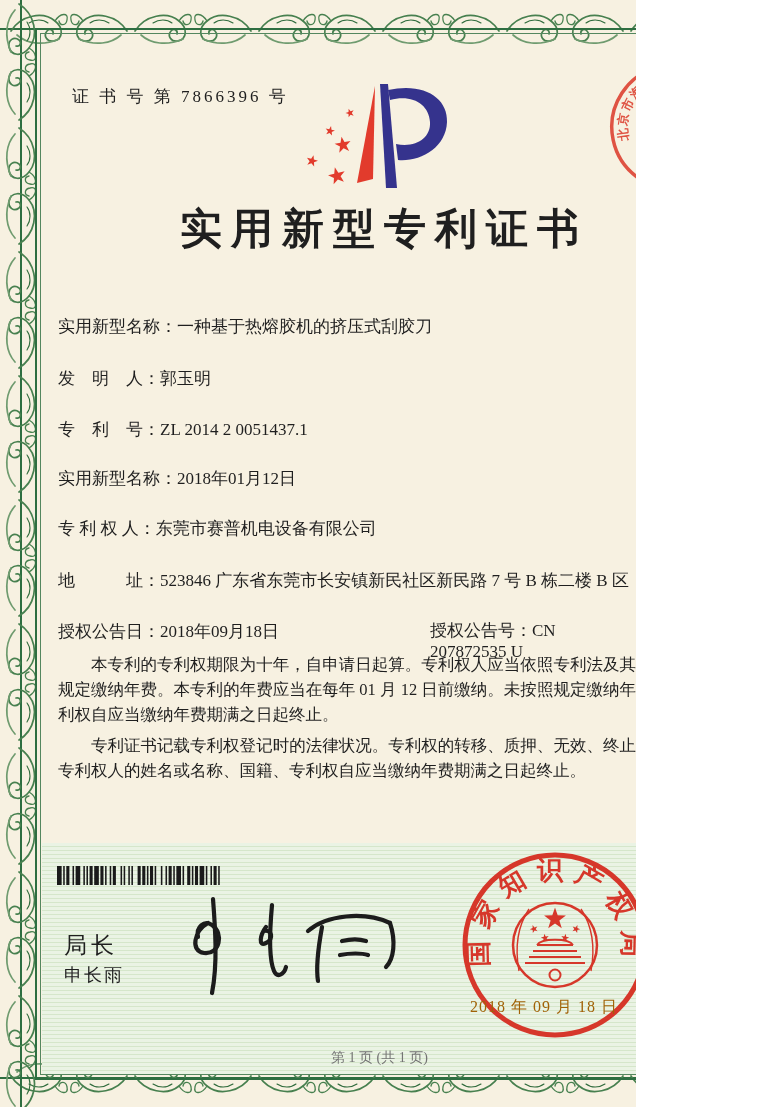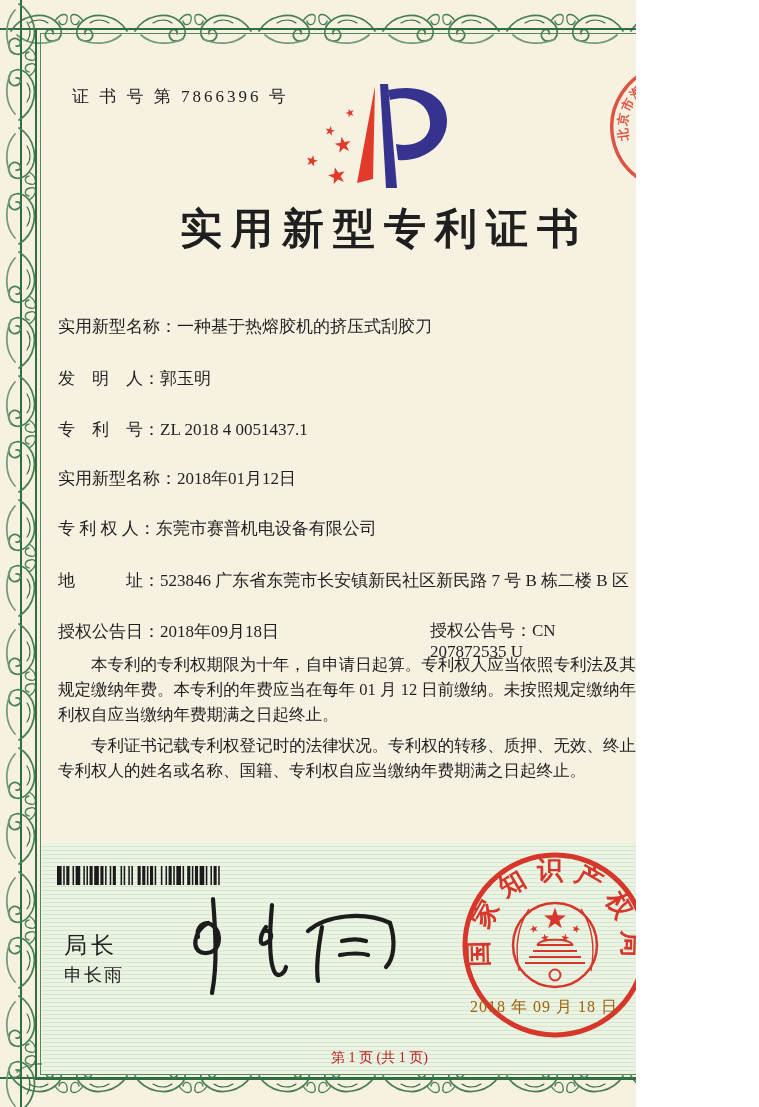--- a/index.html
+++ b/index.html
@@ -26,21 +26,21 @@
   .paras p{margin:0 0 6px 0;text-indent:2em;}
   .barcode{position:absolute;left:57px;top:866px;z-index:3;}
   .director{position:absolute;left:64px;top:930px;font-family:Liberation Serif, serif;
             font-size:23px;letter-spacing:4px;z-index:3;}
   .director-name{position:absolute;left:64px;top:963px;font-family:"Liberation Sans",sans-serif;
             font-size:18px;letter-spacing:2px;z-index:3;text-align:center;}
   .sig{position:absolute;left:150px;top:893px;z-index:4;}
   .seal{position:absolute;left:455px;top:845px;z-index:3;}
   .seal-date{position:absolute;left:470px;top:997px;font-size:16px;letter-spacing:1px;z-index:4;color:#a16207;}
   .tax-stamp{position:absolute;left:596px;top:45px;z-index:4;transform:rotate(-12deg);opacity:.92;}
-  .footer{position:absolute;left:0;top:1049px;width:759px;text-align:center;font-size:14px;z-index:3;color:#b91c1c;}
+  .footer{position:absolute;left:0;top:1049px;width:759px;text-align:center;font-size:14px;z-index:3;color:#737373;}
 </style>
 </head>
 <body>
 
 <div class="page">
 
   <svg class="ornaments" width="759" height="1107" viewBox="0 0 759 1107">
     <defs>
       <path id="star" d="M0,-10 L2.35,-3.24 L9.51,-3.09 L3.8,1.24 L5.88,8.09 L0,4 L-5.88,8.09 L-3.8,1.24 L-9.51,-3.09 L-2.35,-3.24 Z"></path>
       <g id="hc" fill="none" stroke="#47804f" stroke-width="1.7" stroke-linecap="round">
@@ -118,21 +118,21 @@
 
   <div class="title">实用新型专利证书</div>
 
   <div class="field-row" style="top:314px">
     <span class="flabel">实用新型名称：</span><span>一种基于热熔胶机的挤压式刮胶刀</span>
   </div>
   <div class="field-row" style="top:366px">
     <span class="flabel">发　明　人：</span><span>郭玉明</span>
   </div>
   <div class="field-row" style="top:417px">
-    <span class="flabel">专　利　号：</span><span>ZL 2018 4 0051437.1</span>
+    <span class="flabel">专　利　号：</span><span>ZL 2014 2 0051437.1</span>
   </div>
   <div class="field-row" style="top:466px">
     <span class="flabel">实用新型名称：</span><span>2018年01月12日</span>
   </div>
   <div class="field-row" style="top:516px">
     <span class="flabel">专 利 权 人：</span><span>东莞市赛普机电设备有限公司</span>
   </div>
   <div class="field-row addr" style="top:568px">
     <span class="flabel">地　　　址：</span><span>523846 广东省东莞市长安镇新民社区新民路 7 号 B 栋二楼 B 区</span>
   </div>

